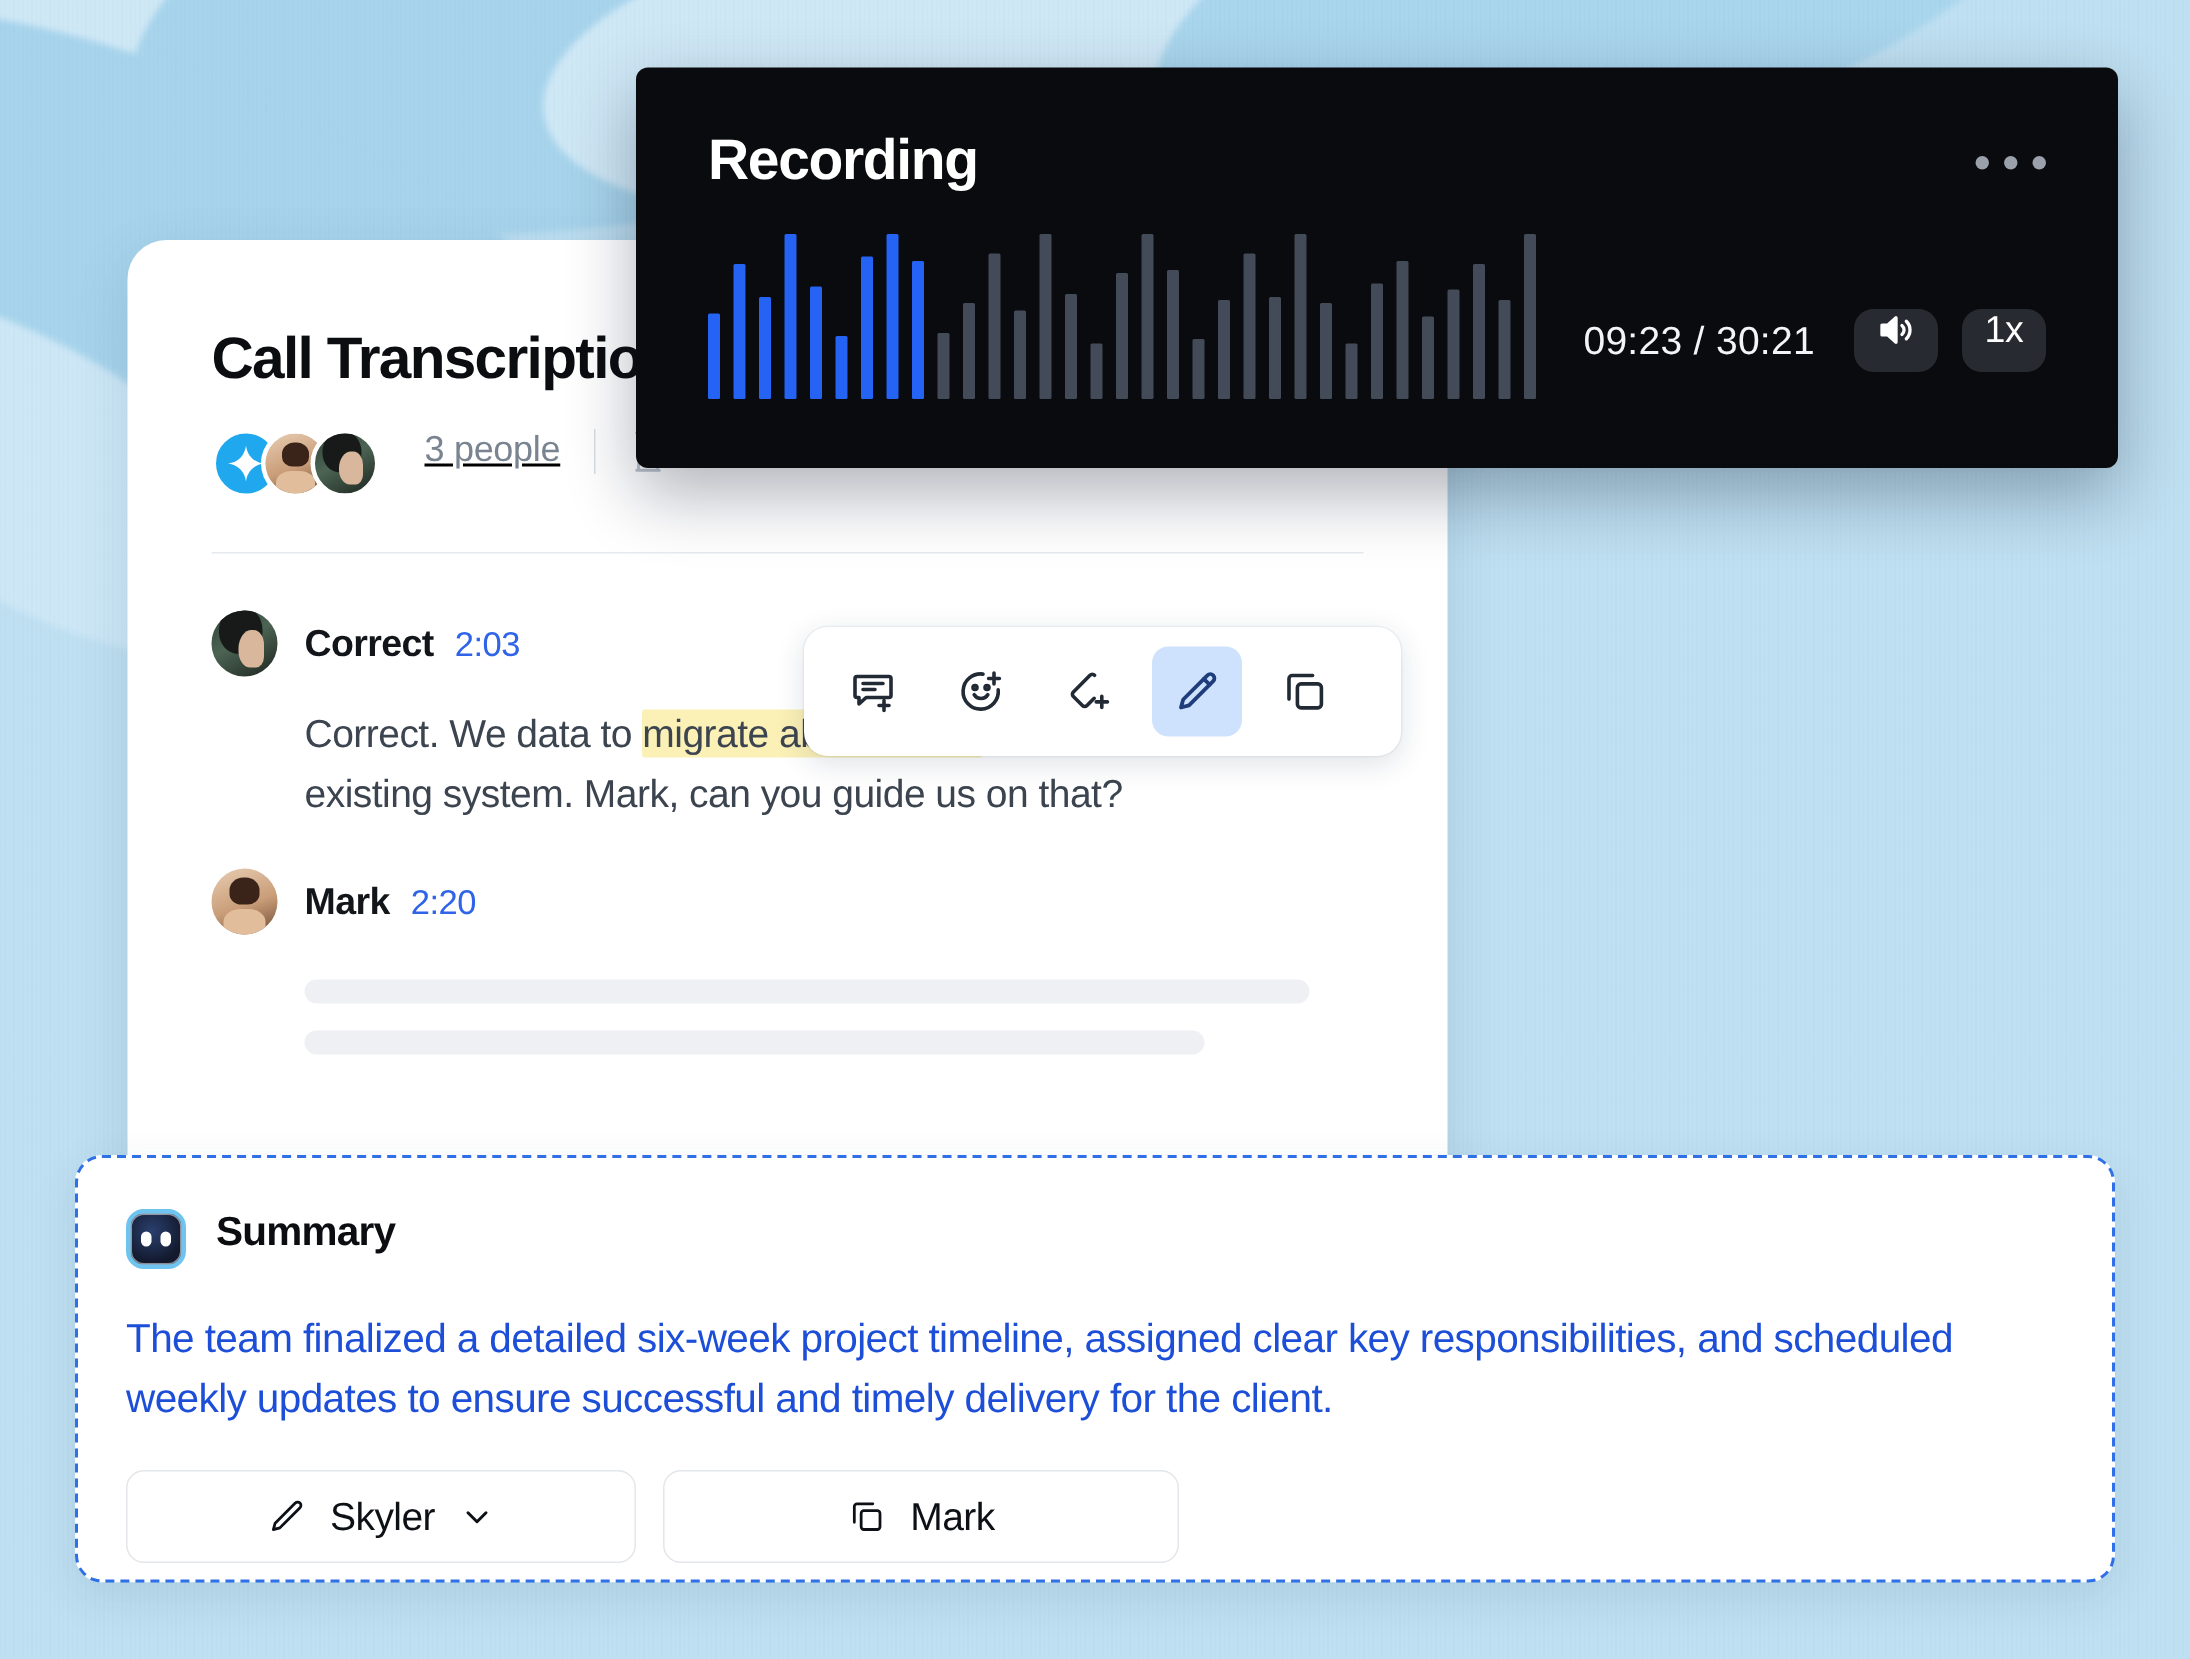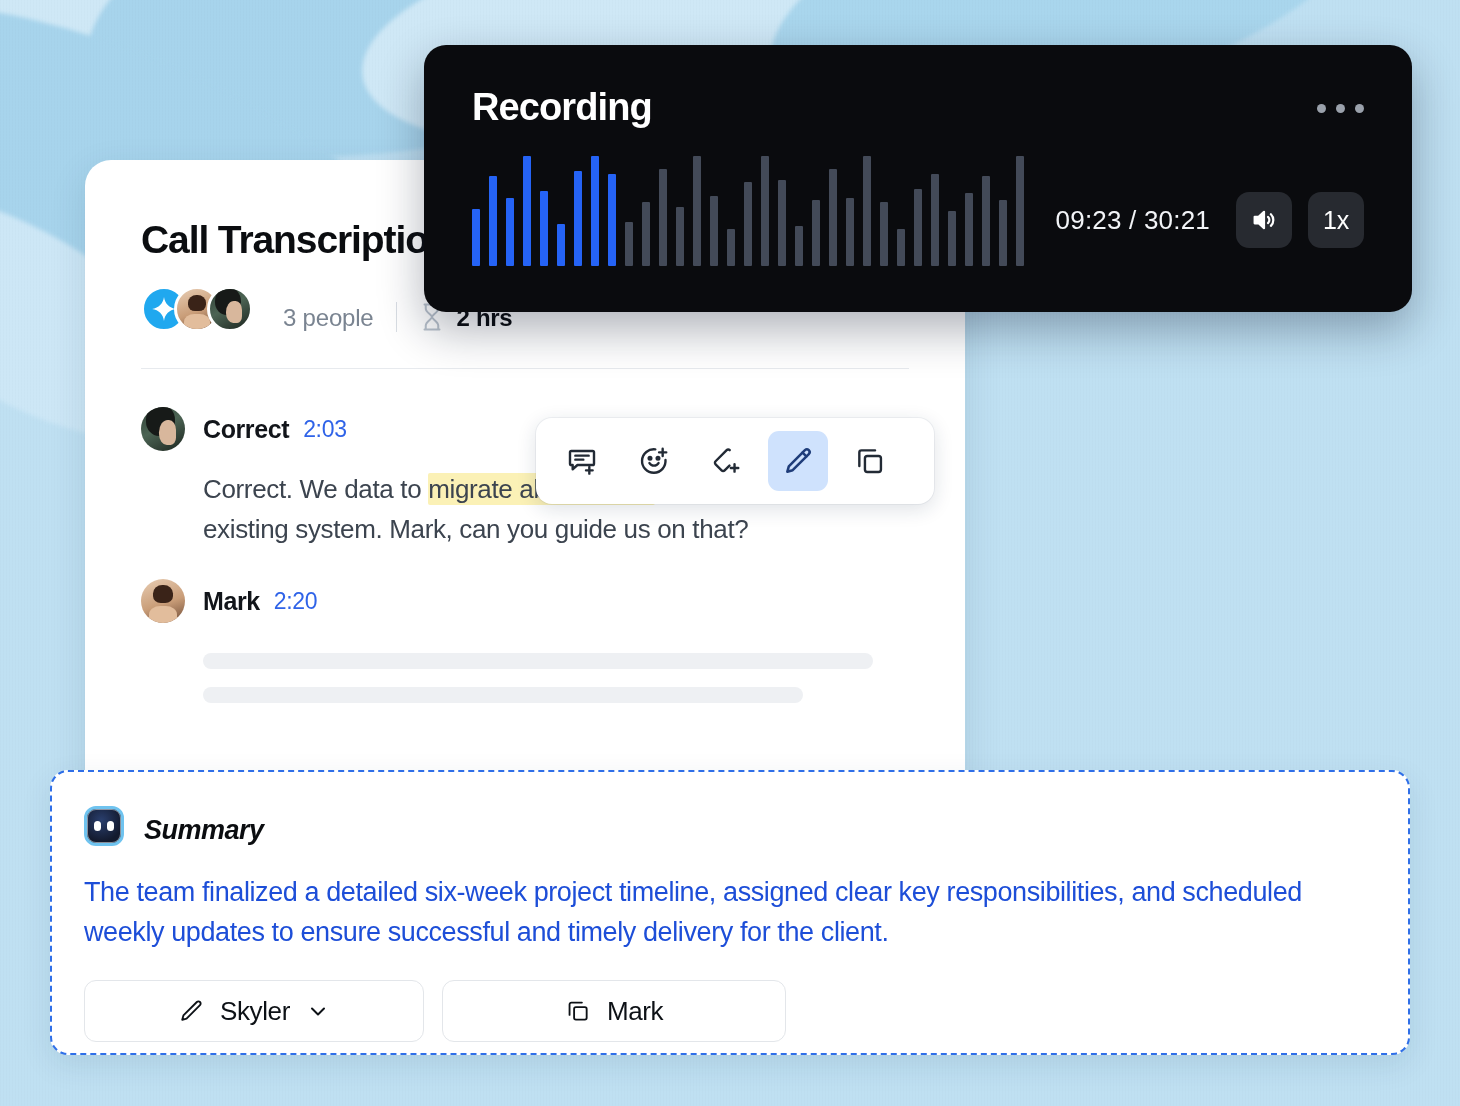--- a/index.html
+++ b/index.html
@@ -60,23 +60,24 @@
   .card-title {
     font-size: 39px;
     font-weight: 700;
     letter-spacing: -1.1px;
     color: #0b0d10;
     white-space: nowrap;
   }
 
   .meta-row {
     display: flex;
-    align-items: flex-end;
+    align-items: flex-start;
     margin-top: 24px;
     height: 46px;
+    text-decoration: underline;
   }
   .avatars { display: flex; align-items: center; }
   .avatar {
     width: 46px; height: 46px;
     border-radius: 50%;
     border: 3px solid #fff;
     margin-right: -13px;
     overflow: hidden;
     position: relative;
     flex: none;
@@ -181,21 +182,21 @@
     background: transparent;
   }
   .tool-btn.active { background: #cfe2fd; }
 
   
   .recorder {
     position: absolute;
     left: 424px; top: 45px;
     width: 988px; height: 267px;
     background: #0a0b0e;
-    border-radius: 22px;
+    border-radius: 8px;
     box-shadow: 0 18px 46px rgba(10,20,40,.32);
     color: #fff;
   }
   .rec-head {
     display: flex; align-items: flex-start; justify-content: space-between;
     padding: 43px 48px 0 48px;
   }
   .rec-title {
     font-size: 38px; font-weight: 700; letter-spacing: -.9px;
     line-height: 1; color: #fff;
@@ -228,39 +229,39 @@
   .rec-right {
     margin-left: auto;
     display: flex; align-items: center;
     padding-bottom: 18px;
   }
   .rec-time {
     font-size: 26px; color: #f2f4f7; letter-spacing: .2px;
     white-space: nowrap;
   }
   .rec-ctrl {
-    width: 56px; height: 56px; border-radius: 13px;
+    width: 56px; height: 42px; border-radius: 13px;
     background: #272a30;
-    display: flex; align-items: center; justify-content: center;
+    display: flex; justify-content: center;
     margin-left: 26px;
   }
   .rec-ctrl.speed { margin-left: 16px; font-size: 25px; color: #fff; letter-spacing:-.2px; }
 
   
   .summary {
     position: absolute;
     left: 50px; top: 770px;
     width: 1360px; height: 285px;
     background: #ffffff;
     border: 2px dashed #2f6fe8;
     border-radius: 18px;
     box-shadow: 0 10px 30px rgba(20,60,90,.10);
     padding: 34px 32px 0 32px;
   }
-  .sum-head { display: flex; align-items: flex-end; font-style: italic; }
+  .sum-head { display: flex; align-items: flex-start; }
   .bot-icon {
     width: 40px; height: 40px; border-radius: 12px;
     background: radial-gradient(circle at 42% 34%, #2a3f6e 0%, #131a2e 70%);
     border: 3px solid #6fc3ef;
     display: flex; align-items: center; justify-content: center;
     gap: 6px; flex: none;
     box-shadow: 0 0 0 1px rgba(255,255,255,.5) inset;
   }
   .bot-icon i {
     width: 7px; height: 10px; border-radius: 4px; background: #fff; display: block;

